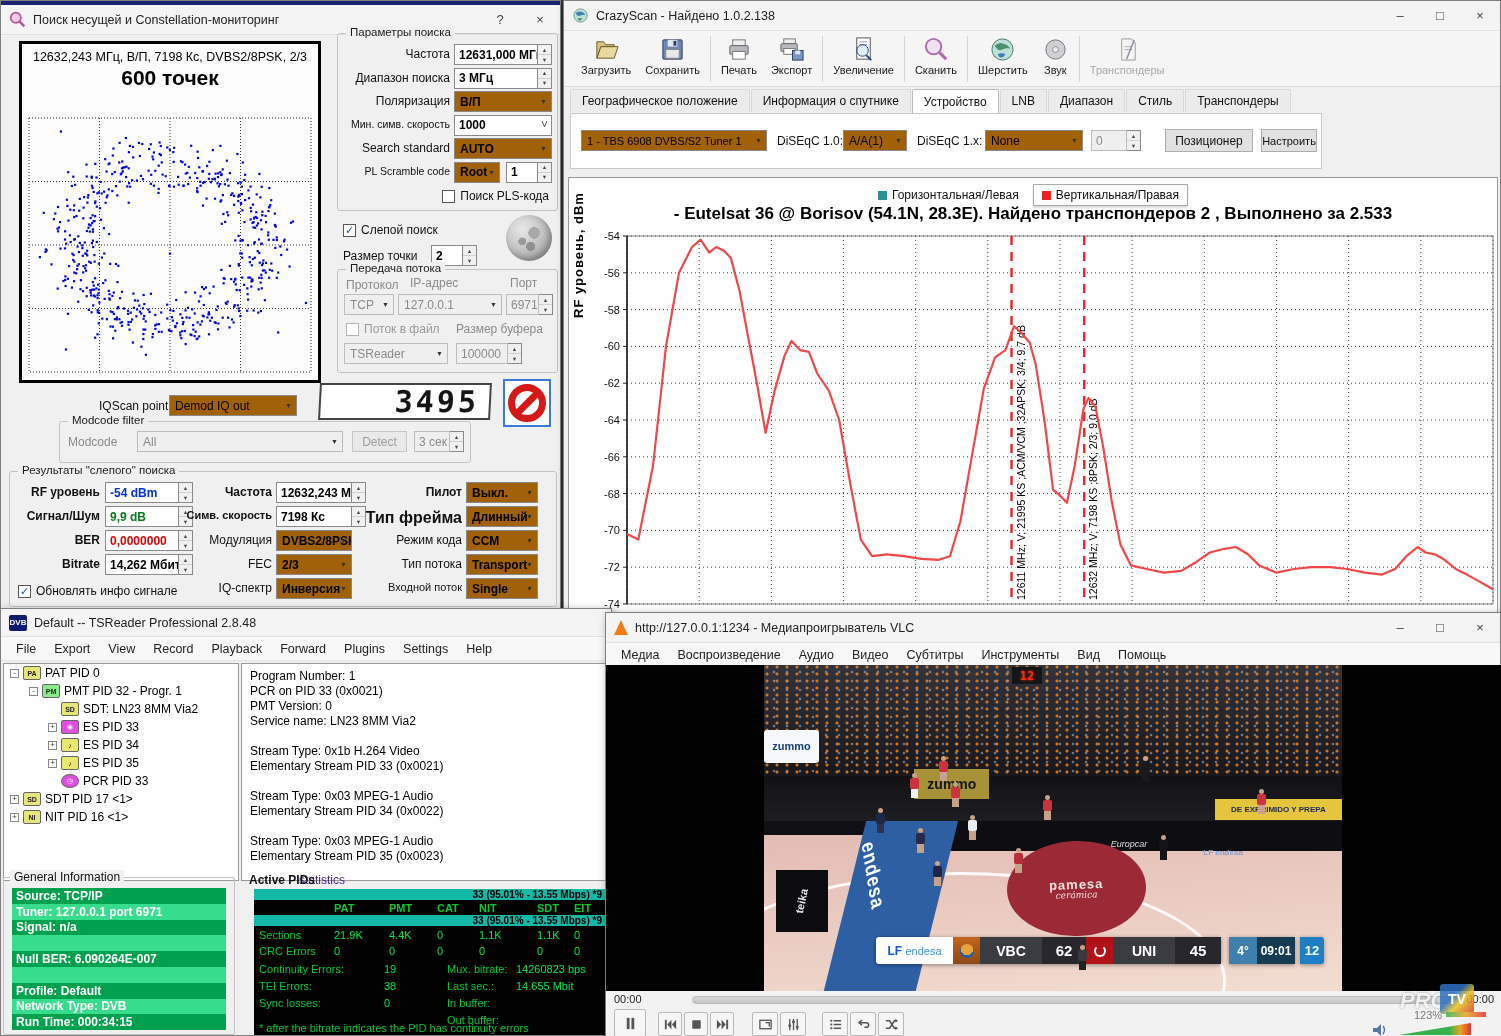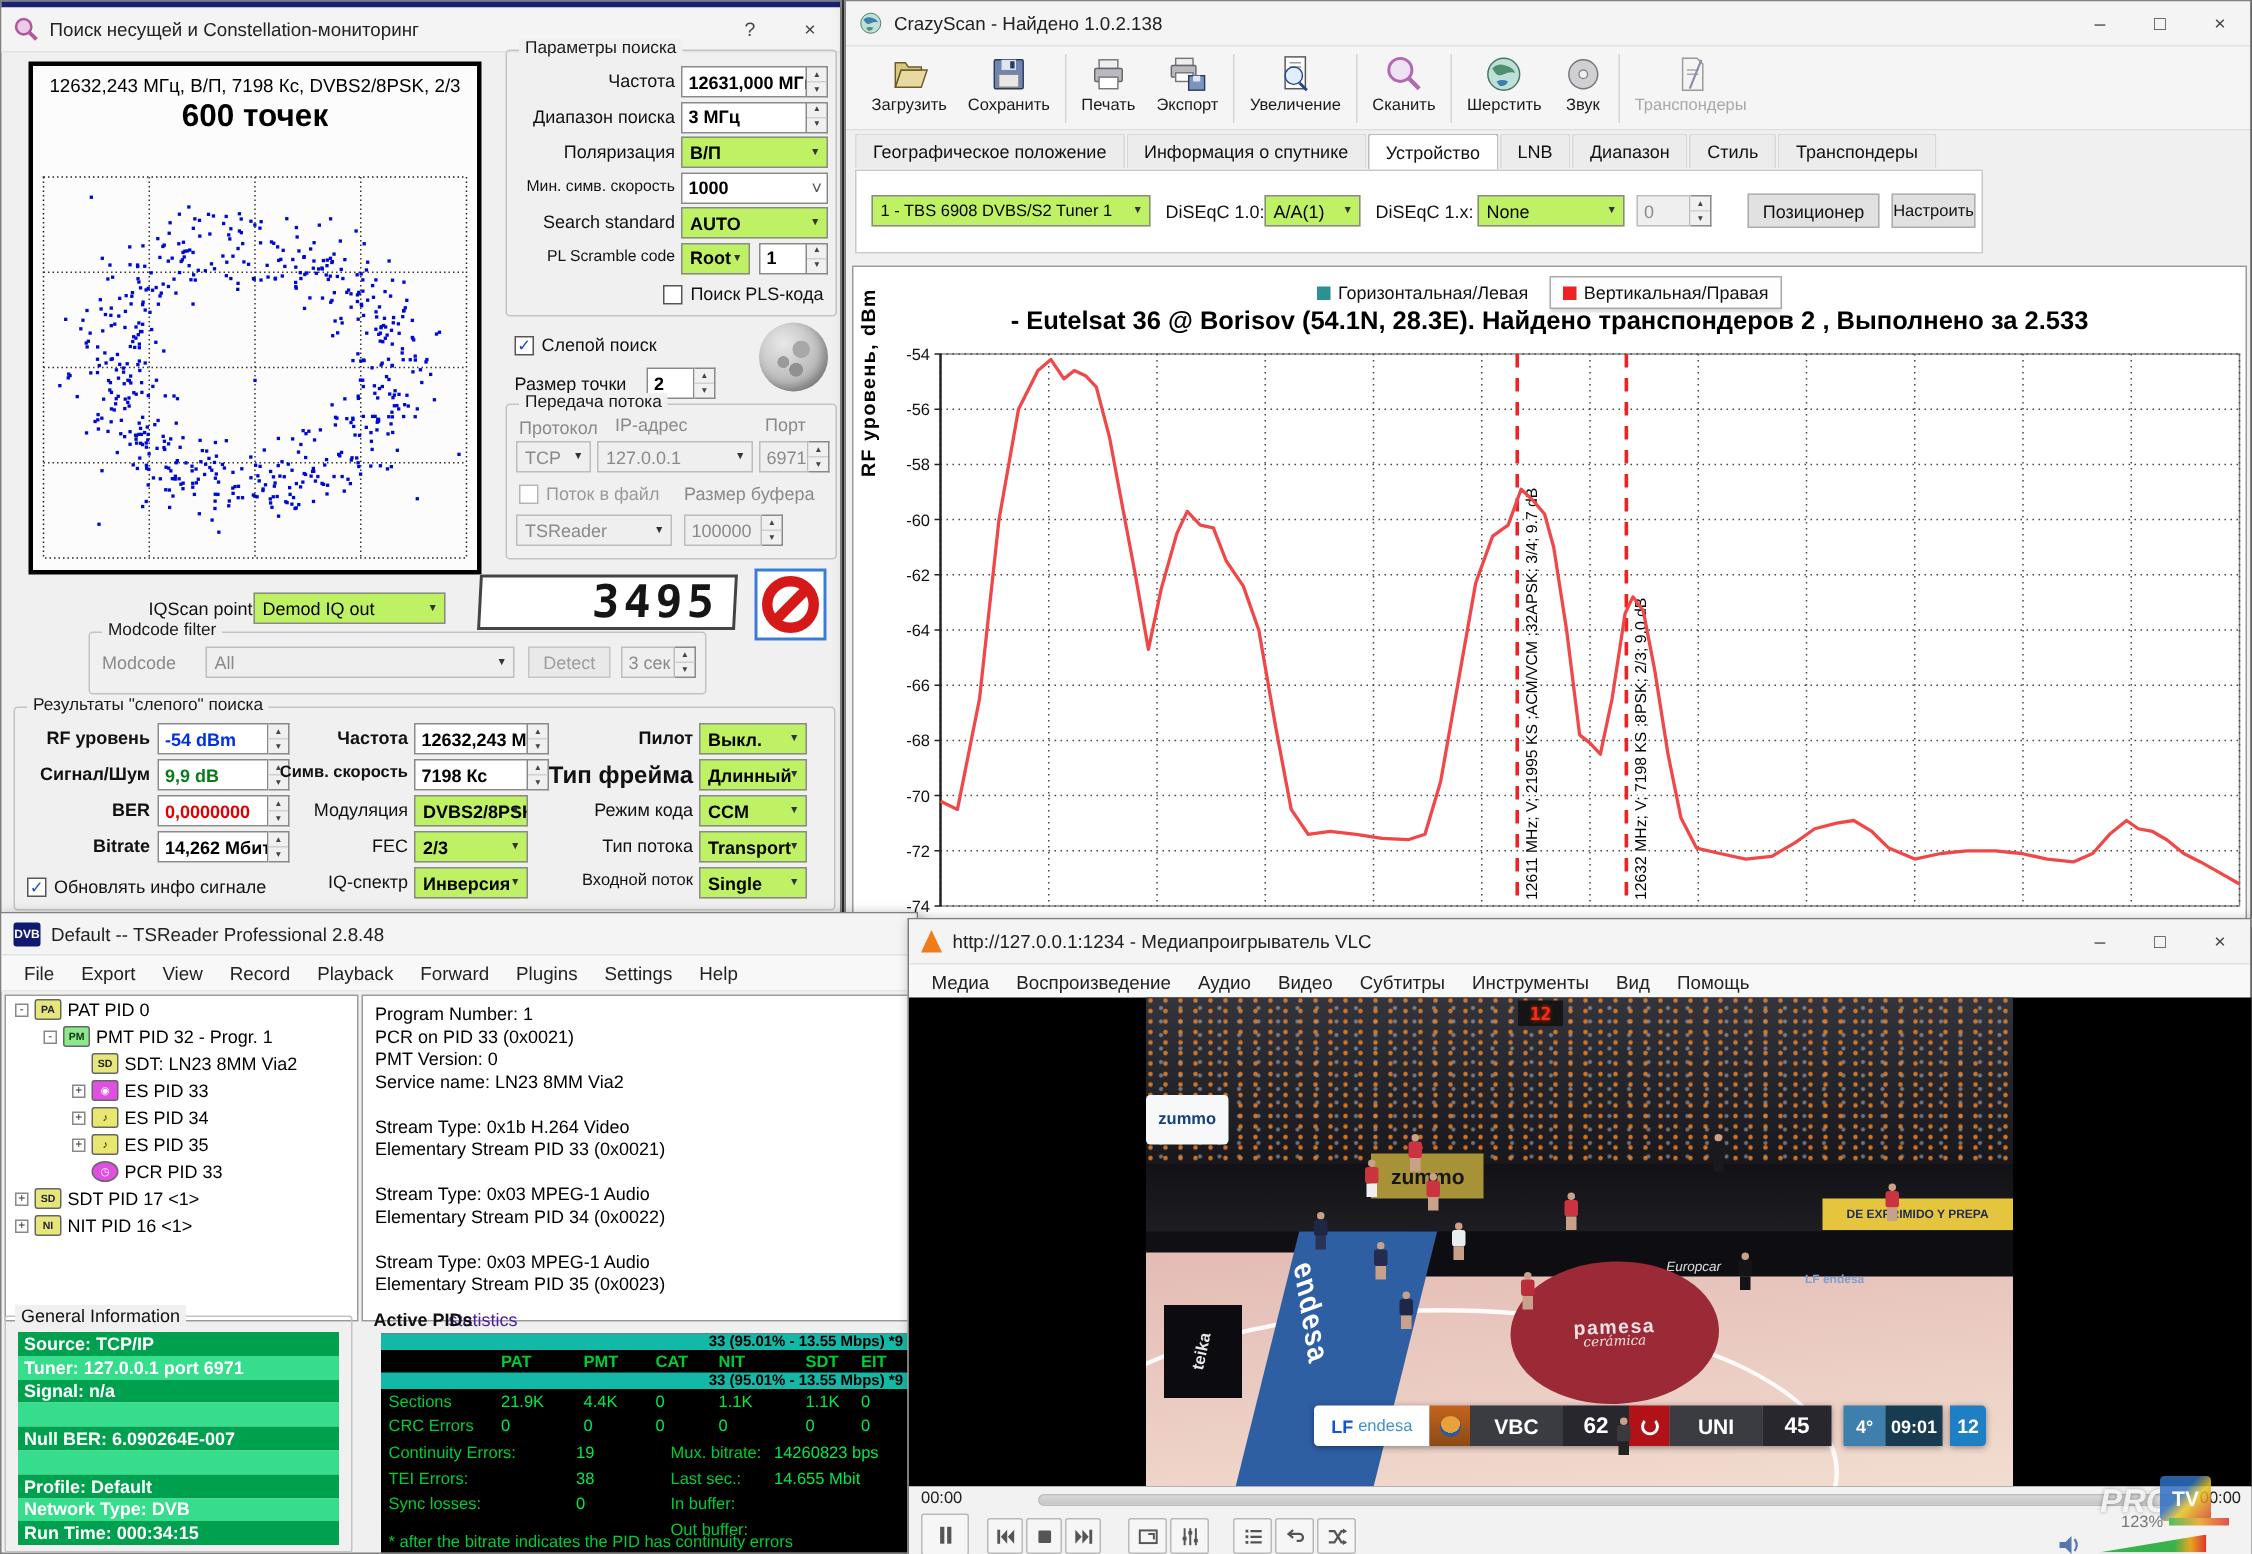--- a/index.html
+++ b/index.html
@@ -12,21 +12,21 @@
 .menu{display:flex;gap:0;align-items:center;height:24px;background:#f8f8f8;padding-left:6px;border-bottom:1px solid #e5e5e5}
 .menu span{padding:3px 9px;color:#222;font-size:12.5px}
 .gbox{position:absolute;border:1px solid #c3c3c3;border-radius:3px}
 .gbox>.glbl{position:absolute;top:-8px;left:8px;background:#f0f0f0;padding:0 4px;font-size:11.5px;color:#1a1a1a;white-space:nowrap}
 .fld{position:absolute;background:#fff;border:1px solid #8a8a8a;display:flex;align-items:center;padding:0 4px;font-size:12px;overflow:hidden;white-space:nowrap;height:21px}
 .fld.dis{background:#efefef;color:#8a8a8a;border-color:#bdbdbd}
 .fld b{font-weight:bold}
 .spin{position:absolute;width:14px;height:21px;display:flex;flex-direction:column;border:1px solid #8a8a8a;border-left:none;background:#f0f0f0}
 .spin i{flex:1;display:flex;align-items:center;justify-content:center;font-style:normal;font-size:5.5px;color:#444;border-bottom:1px solid #d0d0d0}
 .spin i:last-child{border-bottom:none}
-.dd{position:absolute;background:#bef264;border:1px solid #8a8a8a;height:21px;display:flex;align-items:center;padding:0 18px 0 5px;font-size:12px;overflow:hidden;white-space:nowrap}
+.dd{position:absolute;background:#a16207;border:1px solid #8a8a8a;height:21px;display:flex;align-items:center;padding:0 18px 0 5px;font-size:12px;overflow:hidden;white-space:nowrap}
 .dd:after{content:"▼";position:absolute;right:4px;font-size:7px;color:#333}
 .dd.dis{background:#efefef;color:#8a8a8a;border-color:#bdbdbd}
 .lbl{position:absolute;font-size:12px;color:#111;white-space:nowrap}
 .lblr{text-align:right}
 .cb{position:absolute;display:flex;align-items:center;gap:5px;font-size:12px;color:#111;white-space:nowrap}
 .cb .bx{width:13px;height:13px;border:1px solid #555;background:#fff;display:flex;align-items:center;justify-content:center;font-size:11px;color:#1f4fae;font-weight:bold}
 .cb.dis{color:#9a9a9a}.cb.dis .bx{border-color:#b5b5b5}
 .btn{position:absolute;background:#e1e1e1;border:1px solid #adadad;display:flex;align-items:center;justify-content:center;font-size:12px;color:#111}
 .btn.dis{color:#9d9d9d;background:#e9e9e9;border-color:#c6c6c6}
 

